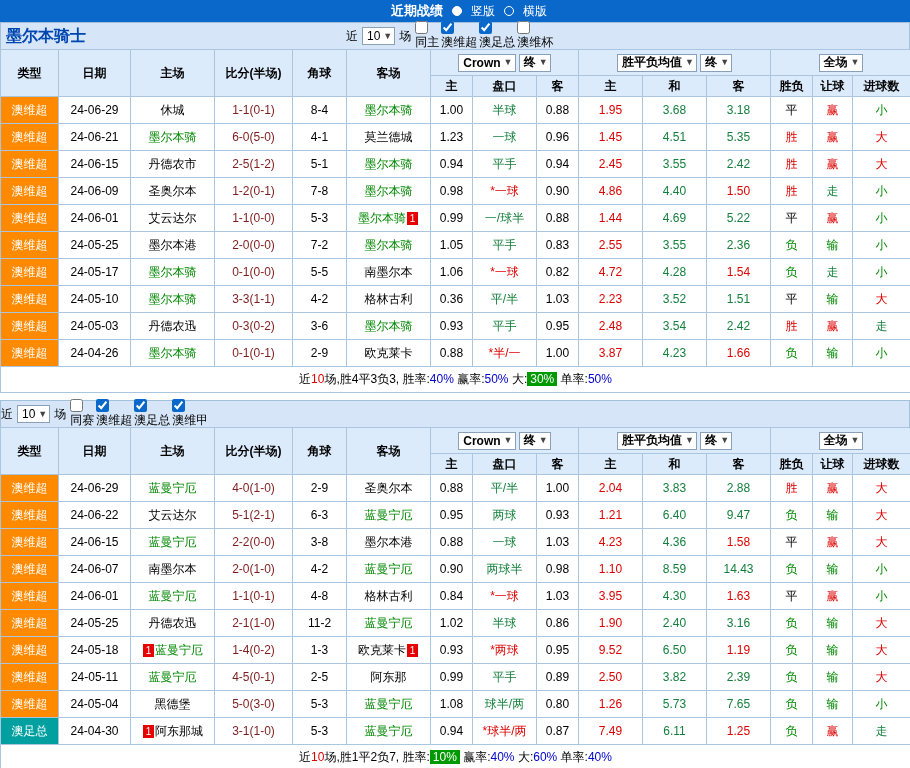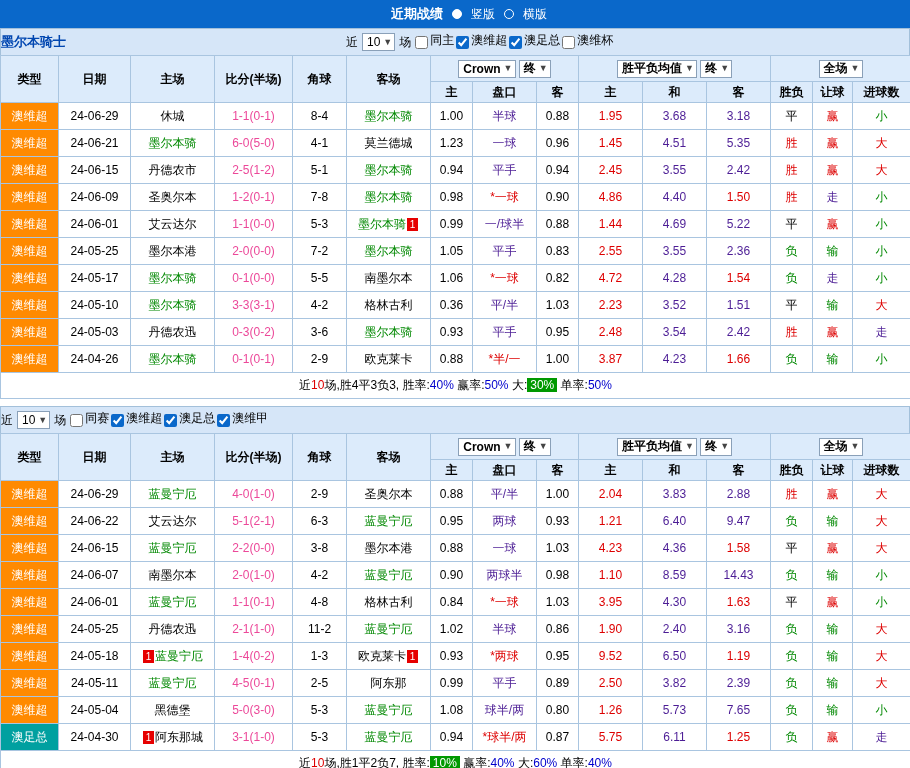--- a/index.html
+++ b/index.html
@@ -1,55 +1,55 @@
 <!DOCTYPE html>
 <html><head>
 <meta charset="utf-8">
 <style>
   * { margin:0; padding:0; box-sizing:border-box; }
   html,body { background:#fff; }
   body { width:910px; font-family:"Liberation Sans","DejaVu Sans",sans-serif; font-size:12px; color:#000; }
 
   
-  .topbar { height:28px; background:#0a68ca; color:#fff; display:flex; align-items:center; justify-content:center; gap:9px;padding-left:28px; }
+  .topbar { height:22px; background:#0a68ca; color:#fff; display:flex; align-items:center; justify-content:center; gap:9px;padding-left:28px; }
   .topbar .title { font-weight:bold; font-size:13px; }
   .radio { display:inline-block; width:10px; height:10px; border:1px solid #fff; border-radius:50%; background:transparent; cursor:pointer; }
   .radio.on { background:#fff; }
 
   
   .sec { margin-top:0; }
   .sec + .sec { margin-top:7px; }
   .sec-head { height:27px; background:#d6e6f8; border:1px solid #a3c0da; border-bottom:none; display:flex; align-items:center; }
-  .team-name { color:#0046b0; font-weight:bold; font-size:13px; width:345px; cursor:pointer; }
+  .team-name { color:#0046b0; font-weight:bold; font-size:16px; padding-left:5px; width:345px; cursor:pointer; }
   .filters { display:flex; align-items:center; gap:4px; }
-  .filters label { display:inline-flex; align-items:flex-end; margin-right:2px; cursor:pointer; }
+  .filters label { display:inline-flex; align-items:flex-start; margin-right:2px; cursor:pointer;flex-direction:column; }
   .filters input[type=checkbox] { width:13px; height:13px; accent-color:#0a68ca; margin:0 2px 0 0; }
 
   
   .sel { display:inline-flex; align-items:center; background:#fff; border:1px solid #8aa0b8; height:18px; padding:0 2px 0 4px; gap:3px; cursor:pointer; vertical-align:middle; }
   .sel .arr { font-size:9px; color:#444; line-height:1; }
 
   
   table { border-collapse:collapse; table-layout:fixed; width:910px; }
   th, td { border:1px solid #a9c5e0; text-align:center; overflow:hidden; white-space:nowrap; }
   thead th { background:#dcebfb; font-weight:bold; }
   thead tr.selrow th { height:26px; }
   thead tr.labrow th { height:21px; }
   tbody td { height:27px; background:#fff; }
   tfoot td { height:26px; background:#fff; }
 
   .lg-orange { background:#ff8a00; color:#fff; }
   .lg-teal   { background:#00a0a0; color:#fff; }
 
   .c-r { color:#dd0000; }
-  .c-b { color:#4c1d95; }
+  .c-b { color:#15803d; }
   .c-g { color:#008800; }
   .c-k { color:#000; }
   .focus { color:#008800; }
-  .score { color:#ec4899; cursor:pointer; }
+  .score { color:#7f1d1d; cursor:pointer; }
 
   .card { display:inline-block; background:#e60000; color:#fff; font-size:10px; width:11px; height:13px; line-height:13px; margin:0 1px; text-align:center; }
 
   .s-k { color:#000; }
   .s-r { color:#dd0000; }
   .s-b { color:#0000cc; }
   .s-gbg { background:#009900; color:#fff; padding:0 3px; }
 </style>
 </head>
 <body>
@@ -269,21 +269,21 @@
           <td class="c-b">4.28</td>
           <td class="c-r">1.54</td>
           <td class="c-g">负</td>
           <td class="c-b">走</td>
           <td class="c-g">小</td>
         </tr>
         <tr>
           <td class="lg-orange">澳维超</td>
           <td>24-05-10</td>
           <td><span class="focus">墨尔本骑</span></td>
-          <td class="score">3-3(3-1)</td>
+          <td class="score">3-3(1-1)</td>
           <td>4-2</td>
           <td><span>格林古利</span></td>
           <td>0.36</td>
           <td class="c-b">平/半</td>
           <td>1.03</td>
           <td class="c-r">2.23</td>
           <td class="c-b">3.52</td>
           <td class="c-b">1.51</td>
           <td class="c-k">平</td>
           <td class="c-g">输</td>
@@ -578,21 +578,21 @@
         <tr>
           <td class="lg-teal">澳足总</td>
           <td>24-04-30</td>
           <td><span class="card">1</span><span>阿东那城</span></td>
           <td class="score">3-1(1-0)</td>
           <td>5-3</td>
           <td><span class="focus">蓝曼宁厄</span></td>
           <td>0.94</td>
           <td class="c-r">*球半/两</td>
           <td>0.87</td>
-          <td class="c-r">5.75</td>
+          <td class="c-r">7.49</td>
           <td class="c-b">6.11</td>
           <td class="c-r">1.25</td>
           <td class="c-g">负</td>
           <td class="c-r">赢</td>
           <td class="c-b">走</td>
         </tr>
       </tbody>
     <tfoot>
       <tr>
         <td colspan="15"><span class="s-k">近</span><span class="s-r">10</span><span class="s-k">场,胜1平2负7, 胜率:</span><span class="s-gbg">10%</span><span class="s-k"> 赢率:</span><span class="s-b">40%</span><span class="s-k"> 大:</span><span class="s-b">60%</span><span class="s-k"> 单率:</span><span class="s-b">40%</span></td>

